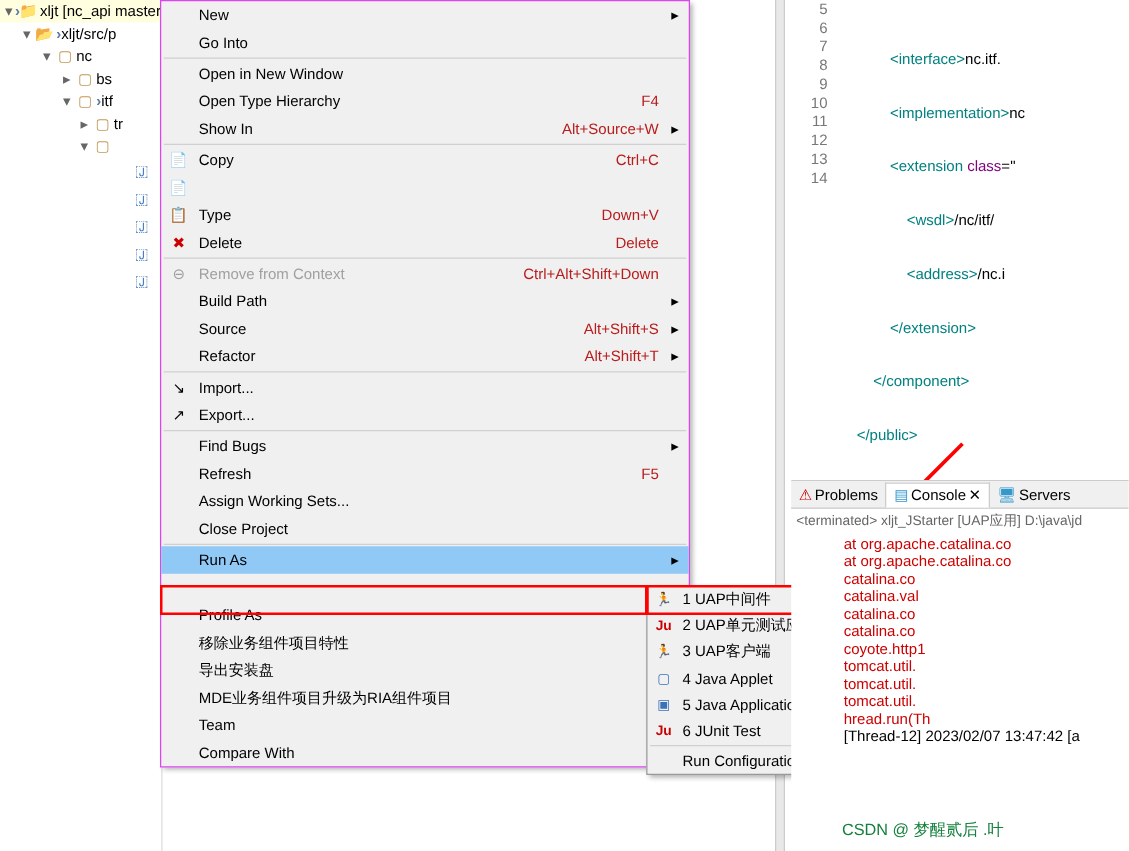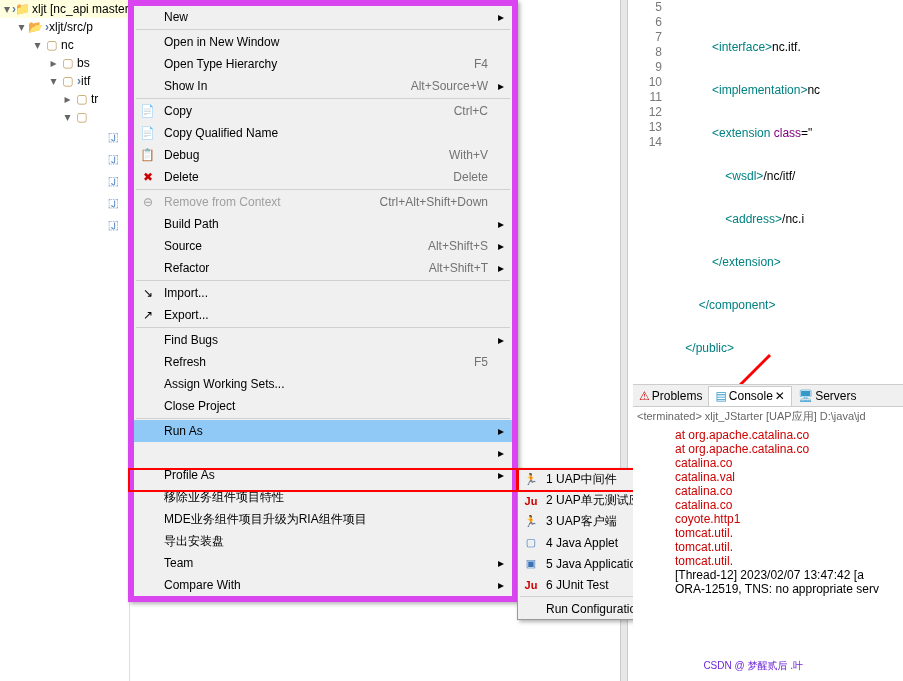--- a/index.html
+++ b/index.html
@@ -18,28 +18,28 @@
 .gutter { position: absolute; left: 0; top: 0; width: 40px; background: #fff; color: #787878; text-align: right; padding-right: 6px; }
 .gutter div { height: 15px; line-height: 15px; }
 .code { position: absolute; left: 44px; top: 12px; font-family: Consolas, monospace; white-space: pre; }
 .code div { height: 15px; line-height: 15px; }
 .tag { color: #008080; }
 .attr { color: #800080; }
 .txt { color: #000; }
 
 .sash { position: absolute; left: 620px; top: 0; width: 8px; height: 100%; background: #e8e8e8; border-left: 1px solid #ccc; border-right: 1px solid #ccc; }
 
-.context-menu { position: absolute; left: 128px; top: 0; width: 390px; background: #f0f0f0; border: 6px solid #d946ef; box-shadow: 2px 2px 4px rgba(0,0,0,0.3); }
+.context-menu { position: absolute; left: 128px; top: 0; width: 424px; background: #f0f0f0; border: 1px solid #d946ef; box-shadow: 2px 2px 4px rgba(0,0,0,0.3); }
 .menu-item { display: flex; align-items: center; height: 22px; padding-left: 30px; padding-right: 24px; position: relative; }
 .menu-item.disabled { color: #a0a0a0; }
 .menu-item:not(.disabled) { color: #000; }
 .menu-item.selected { background: #90c8f6; }
 .menu-sep { height: 1px; background: #d0d0d0; margin: 1px 2px; }
 .menu-label { flex: 1; }
-.menu-shortcut { color: #737373; margin-left: 20px; }
+.menu-shortcut { color: #b91c1c; margin-left: 20px; }
 .menu-arrow { position: absolute; right: 8px; color: #000; }
 .menu-icon { position: absolute; left: 6px; width: 16px; height: 16px; display: flex; align-items: center; justify-content: center; }
 
 .submenu { position: absolute; left: 517px; top: 468px; width: 280px; background: #f0f0f0; border: 1px solid #999; box-shadow: 2px 2px 4px rgba(0,0,0,0.3); }
 .sub-item { display: flex; align-items: center; height: 21px; padding-left: 28px; padding-right: 10px; position: relative; }
 .sub-sep { height: 1px; background: #d0d0d0; margin: 1px 2px; }
 .sub-icon { position: absolute; left: 5px; width: 16px; height: 16px; display: flex; align-items: center; justify-content: center; font-size: 11px; }
 .sub-label { flex: 1; }
 .sub-shortcut { color: #000; }
 
@@ -49,21 +49,21 @@
 .console-area { position: absolute; right: 0; top: 384px; width: 270px; height: 300px; background: #fff; border-top: 1px solid #ccc; }
 .console-tabs { display: flex; height: 22px; border-bottom: 1px solid #ccc; background: #f0f0f0; align-items: center; }
 .console-tab { padding: 0 6px; height: 20px; display: flex; align-items: center; gap: 2px; }
 .console-tab.active { background: #fff; border: 1px solid #ccc; border-bottom: none; }
 .console-header { padding: 2px 4px; color: #666; font-size: 11px; white-space: nowrap; overflow: hidden; }
 .console-body { padding: 2px 6px; font-family: Consolas, monospace; font-size: 11px; white-space: nowrap; overflow: hidden; margin-left: 36px; }
 .console-body div { height: 14px; line-height: 14px; }
 .err { color: #cc0000; }
 .normal { color: #000; }
 
-.watermark { position: absolute; bottom: 8px; right: 100px; color: #6d28d9; font-size: 10px; }
+.watermark { position: absolute; bottom: 8px; right: 100px; color: #15803d; font-size: 13px; }
 </style>
 </head>
 <body>
 
 <div class="tree-area">
   <div class="tree-item highlight">
     <span class="expand">▾</span>
     <span class="arrow-icon">›</span>
     <span class="icon icon-proj">📁</span>
     <span>xljt  [nc_api master]</span>
@@ -135,20 +135,23 @@
     <div></div>
     <div><span class="tag">&lt;/module&gt;</span></div>
   </div>
 </div>
 
 <div class="context-menu">
   <div class="menu-item">
       <span class="menu-label">New</span>
       <span class="menu-arrow">▸</span>
     </div>
+  <div class="menu-item">
+      <span class="menu-label">Go Into</span>
+    </div>
   <div class="menu-sep"></div>
   <div class="menu-item">
       <span class="menu-label">Open in New Window</span>
     </div>
   <div class="menu-item">
       <span class="menu-label">Open Type Hierarchy</span>
       <span class="menu-shortcut">F4</span>
     </div>
   <div class="menu-item">
       <span class="menu-label">Show In</span>
@@ -156,26 +159,25 @@
       <span class="menu-arrow">▸</span>
     </div>
   <div class="menu-sep"></div>
   <div class="menu-item">
       <span class="menu-icon">📄</span>
       <span class="menu-label">Copy</span>
       <span class="menu-shortcut">Ctrl+C</span>
     </div>
   <div class="menu-item">
       <span class="menu-icon">📄</span>
-      <span class="menu-label">Copy Qualified Name</span>
     </div>
   <div class="menu-item">
       <span class="menu-icon">📋</span>
-      <span class="menu-label">Debug</span>
-      <span class="menu-shortcut">With+V</span>
+      <span class="menu-label">Type</span>
+      <span class="menu-shortcut">Down+V</span>
     </div>
   <div class="menu-item">
       <span class="menu-icon" style="color:#cc0000">✖</span>
       <span class="menu-label">Delete</span>
       <span class="menu-shortcut">Delete</span>
     </div>
   <div class="menu-sep"></div>
   <div class="menu-item disabled">
       <span class="menu-icon">⊖</span>
       <span class="menu-label">Remove from Context</span>
@@ -228,24 +230,24 @@
       <span class="menu-arrow">▸</span>
     </div>
   <div class="menu-item">
       <span class="menu-label">Profile As</span>
       <span class="menu-arrow">▸</span>
     </div>
   <div class="menu-item">
       <span class="menu-label">移除业务组件项目特性</span>
     </div>
   <div class="menu-item">
+      <span class="menu-label">导出安装盘</span>
+    </div>
+  <div class="menu-item">
       <span class="menu-label">MDE业务组件项目升级为RIA组件项目</span>
-    </div>
-  <div class="menu-item">
-      <span class="menu-label">导出安装盘</span>
     </div>
   <div class="menu-item">
       <span class="menu-label">Team</span>
       <span class="menu-arrow">▸</span>
     </div>
   <div class="menu-item">
       <span class="menu-label">Compare With</span>
       <span class="menu-arrow">▸</span>
     </div>
 </div>
@@ -313,18 +315,18 @@
     <div class="err">        <span>at org.apache.catalina.co</span></div>
     <div class="err">        <span>at org.apache.catalina.co</span></div>
     <div class="err">                      <span>catalina.co</span></div>
     <div class="err">                      <span>catalina.val</span></div>
     <div class="err">                      <span>catalina.co</span></div>
     <div class="err">                      <span>catalina.co</span></div>
     <div class="err">                      <span>coyote.http1</span></div>
     <div class="err">                      <span>tomcat.util.</span></div>
     <div class="err">                      <span>tomcat.util.</span></div>
     <div class="err">                      <span>tomcat.util.</span></div>
+    <div class="err">                      <span>hread.run(Th</span></div>
     <div class="normal">[Thread-12] 2023/02/07 13:47:42 [a</div>
-    <div class="normal">ORA-12519, TNS: no appropriate serv</div>
   </div>
 </div>
 
 <div class="watermark">CSDN @ 梦醒贰后 .叶</div>
 
 </body></html>

